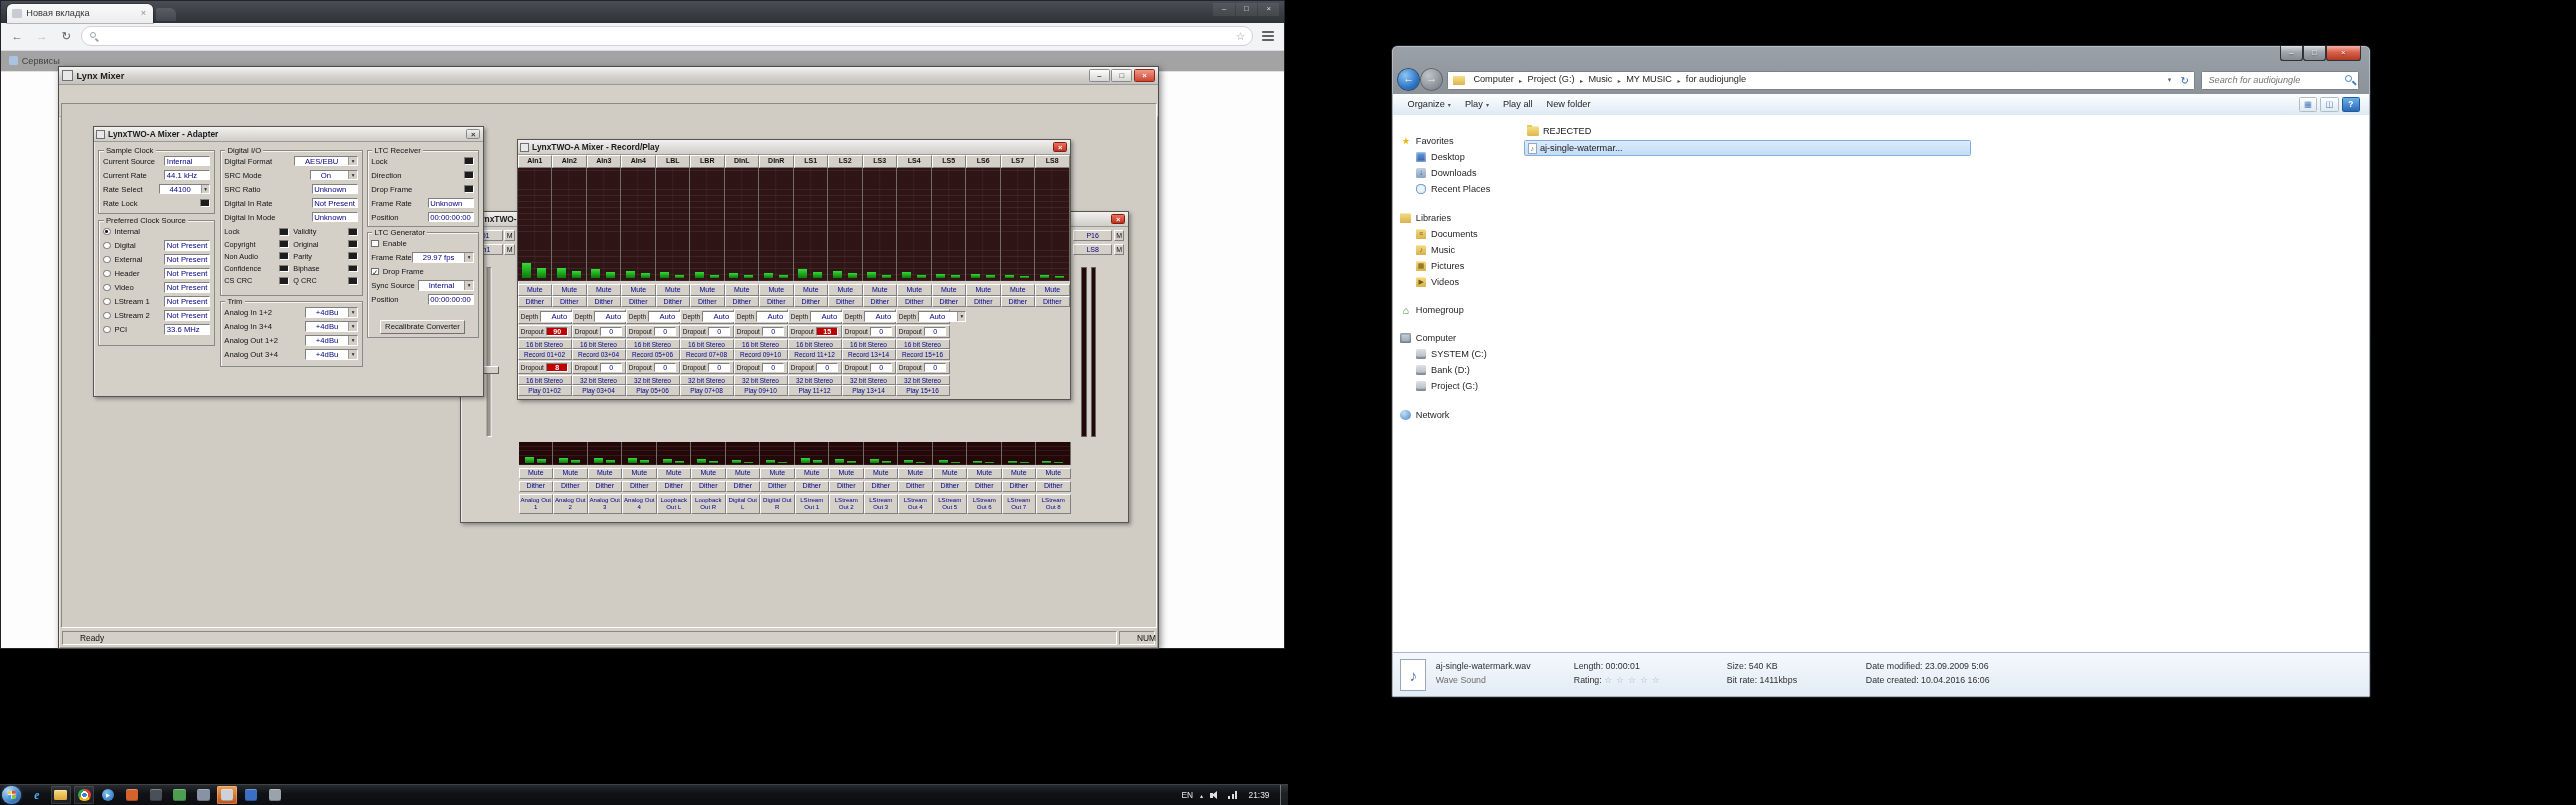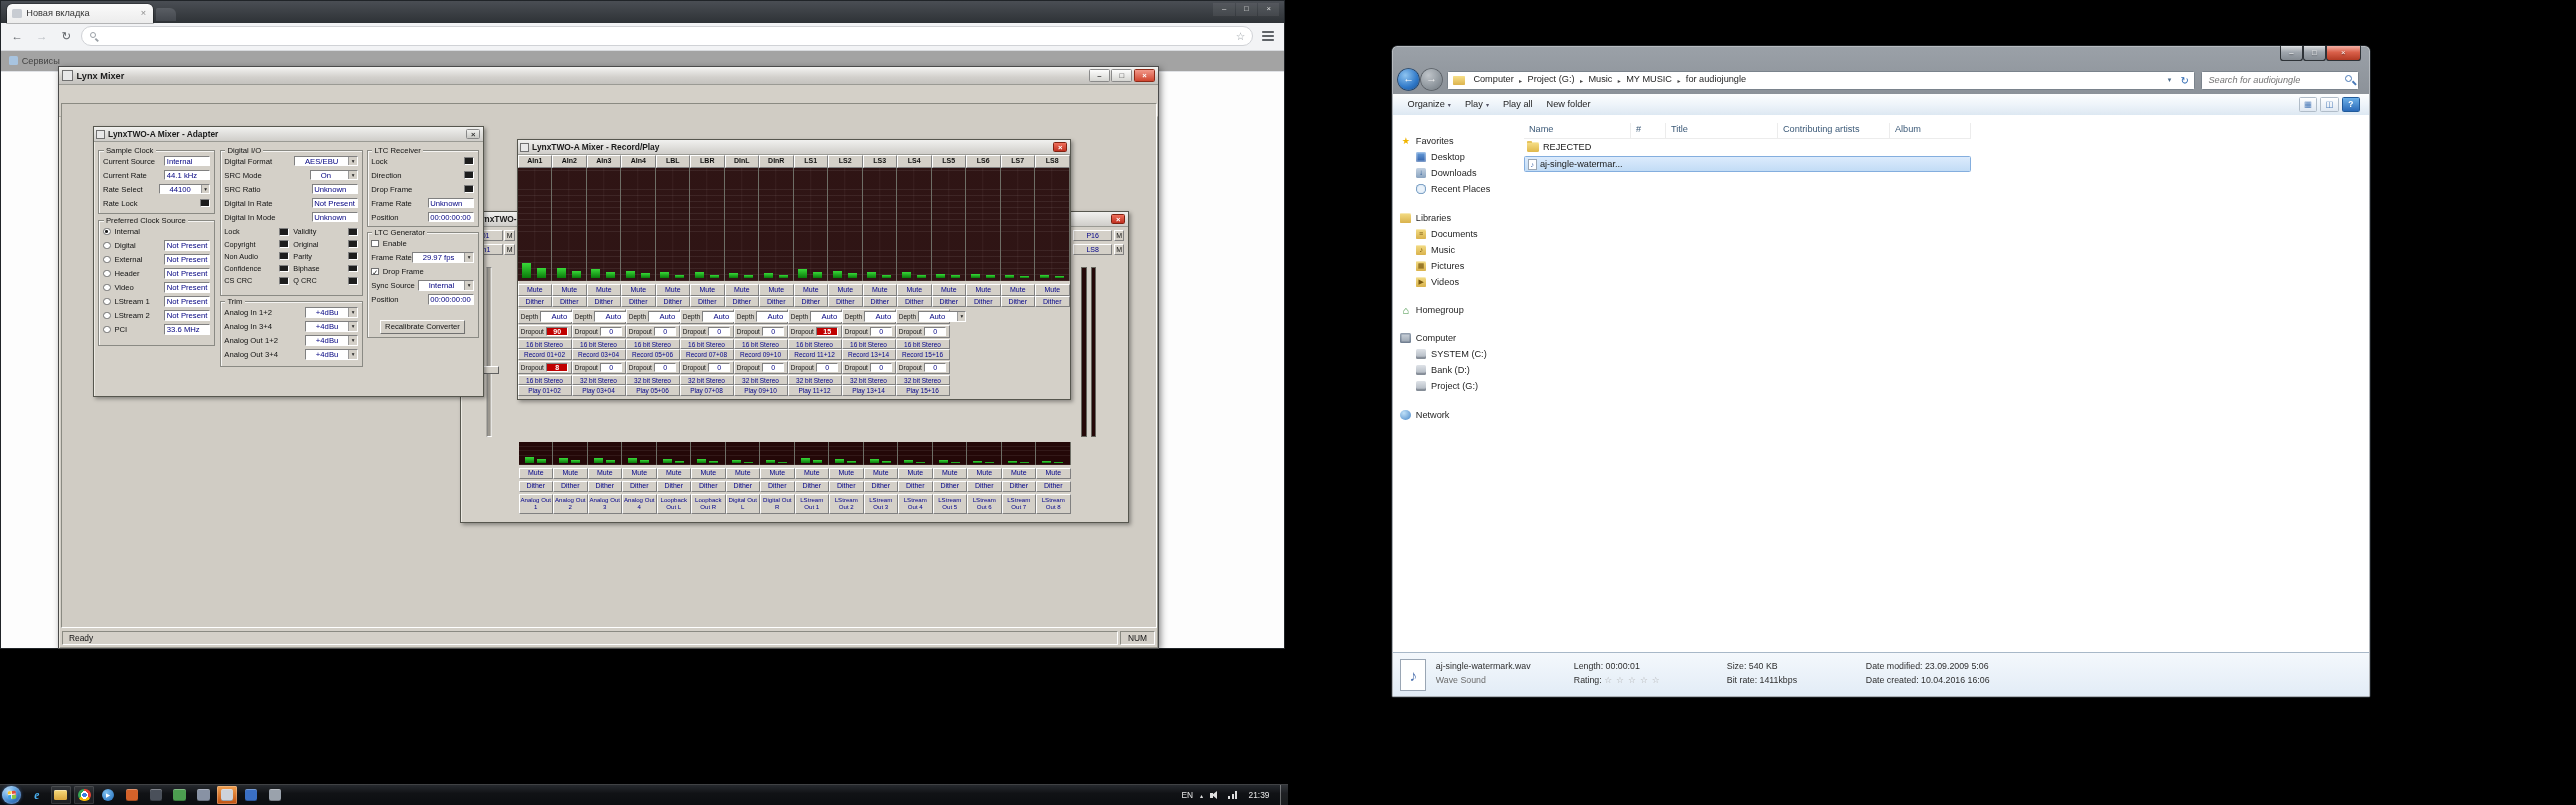--- a/index.html
+++ b/index.html
@@ -35,21 +35,21 @@
 .mixer{position:absolute;left:58px;top:66px;width:1101px;height:583px;background:#d4d0c8;border:0.8px solid #4a4a4a;box-shadow:inset 0.8px 0.8px 0 #f0efe8,inset -0.8px -0.8px 0 #8a8a82,2.3px 2.3px 7px rgba(0,0,0,.5);z-index:5}
 .mtitle{height:18.4px;display:flex;align-items:center;padding:0 3.1px;background:linear-gradient(#f4f4f2,#d2d0cc 60%,#c4c2be);border-bottom:0.8px solid #9a9a94;font-weight:bold;font-size:9.2px;color:#1a1a1a}
 .mticon{width:10.7px;height:10.7px;background:#e8e8e8;border:0.8px solid #707070;margin-right:3.8px}
 .mtitle .sp-title{flex:1}
 .cap{width:21px;height:13px;margin-left:1.5px;border:0.8px solid #8a8a8a;border-radius:1.5px;background:linear-gradient(#fdfdfd,#d6d6d2);font-size:7.7px;line-height:11.5px;text-align:center;color:#333}
 .cap.close{background:linear-gradient(#f2998a,#d0452f);border-color:#8e2a18;color:#fff}
 .menubar{height:32px;display:flex;align-items:flex-end;background:#d4d0c8;border-bottom:0.8px solid #b4b0a8;padding-left:1.5px}
 .mitem{padding:1.5px 7px;font-size:9.2px;color:#111}
 .client{position:absolute;top:36px;left:1.5px;right:1.5px;bottom:20px;overflow:hidden;background:#d0ccc4;border:0.8px solid;border-color:#8a8a82 #fff #fff #8a8a82}
 .statusbar{position:absolute;left:1.5px;right:1.5px;bottom:1.5px;height:17.6px;display:flex;gap:2.3px;align-items:center;background:#d4d0c8;padding:0 1.5px}
-.sp{border:0.8px solid;border-color:#8a8a82 #fff #fff #8a8a82;height:14px;line-height:12.3px;font-size:8.4px;padding:0 6px;color:#111}
+.sp{border:0.8px solid;border-color:#8a8a82 #fff #fff #8a8a82;height:14px;line-height:12.3px;font-size:8.4px;padding:0 17px;color:#111}
 .sp.main{flex:1}
 .sp.num{width:35px;text-align:center}
 
 .win{position:absolute;background:#d4d0c8;border:0.8px solid #56564e;box-shadow:inset 0.8px 0.8px 0 #f2f1ea,1.5px 1.5px 3.8px rgba(0,0,0,.35)}
 .ctitle{height:15.3px;background:linear-gradient(#f1f1ef,#cfcdc9);border-bottom:0.8px solid #9a9a94;display:flex;align-items:center;padding:0 2.3px;font-size:8.4px;font-weight:bold;color:#1a1a1a;white-space:nowrap;overflow:hidden}
 .wicon{width:9.2px;height:9.2px;background:#e8e8e8;border:0.8px solid #707070;margin-right:3.1px;flex:none}
 .ctitle .t{flex:1;overflow:hidden;text-overflow:ellipsis}
 .wclose{margin-left:3.1px;width:14px;height:10.7px;flex:none;background:linear-gradient(#f0705c,#c03020);border:0.8px solid #802010;color:#fff;font-size:7.7px;line-height:9.2px;text-align:center;border-radius:1.5px}
 .wclose.gray{background:linear-gradient(#f0f0ee,#c8c8c4);color:#333;border-color:#888}
 
@@ -1088,27 +1088,20 @@
         <div class="nitem lv1">
           <span class="nico drive"></span>
           <span class="ntxt">Project (G:)</span>
         </div>
         <div class="nitem lv0 gap">
           <span class="nico network"></span>
           <span class="ntxt">Network</span>
         </div>
       </div>
     <div class="listpane">
-      <div class="hrow" id="ex-cols">
-          <div class="hcol" style="width: 107px;">Name</div>
-          <div class="hcol" style="width: 35px;">#</div>
-          <div class="hcol" style="width: 112px;">Title</div>
-          <div class="hcol" style="width: 112px;">Contributing artists</div>
-          <div class="hcol" style="width: 81px;">Album</div>
-        </div>
       <div id="ex-rows">
           <div class="frow">
             <span class="fi folder"></span>
             <span class="fname">REJECTED</span>
           </div>
           <div class="frow sel">
             <span class="fi audio">♪</span>
             <span class="fname">aj-single-watermar...</span>
           </div>
         </div>

